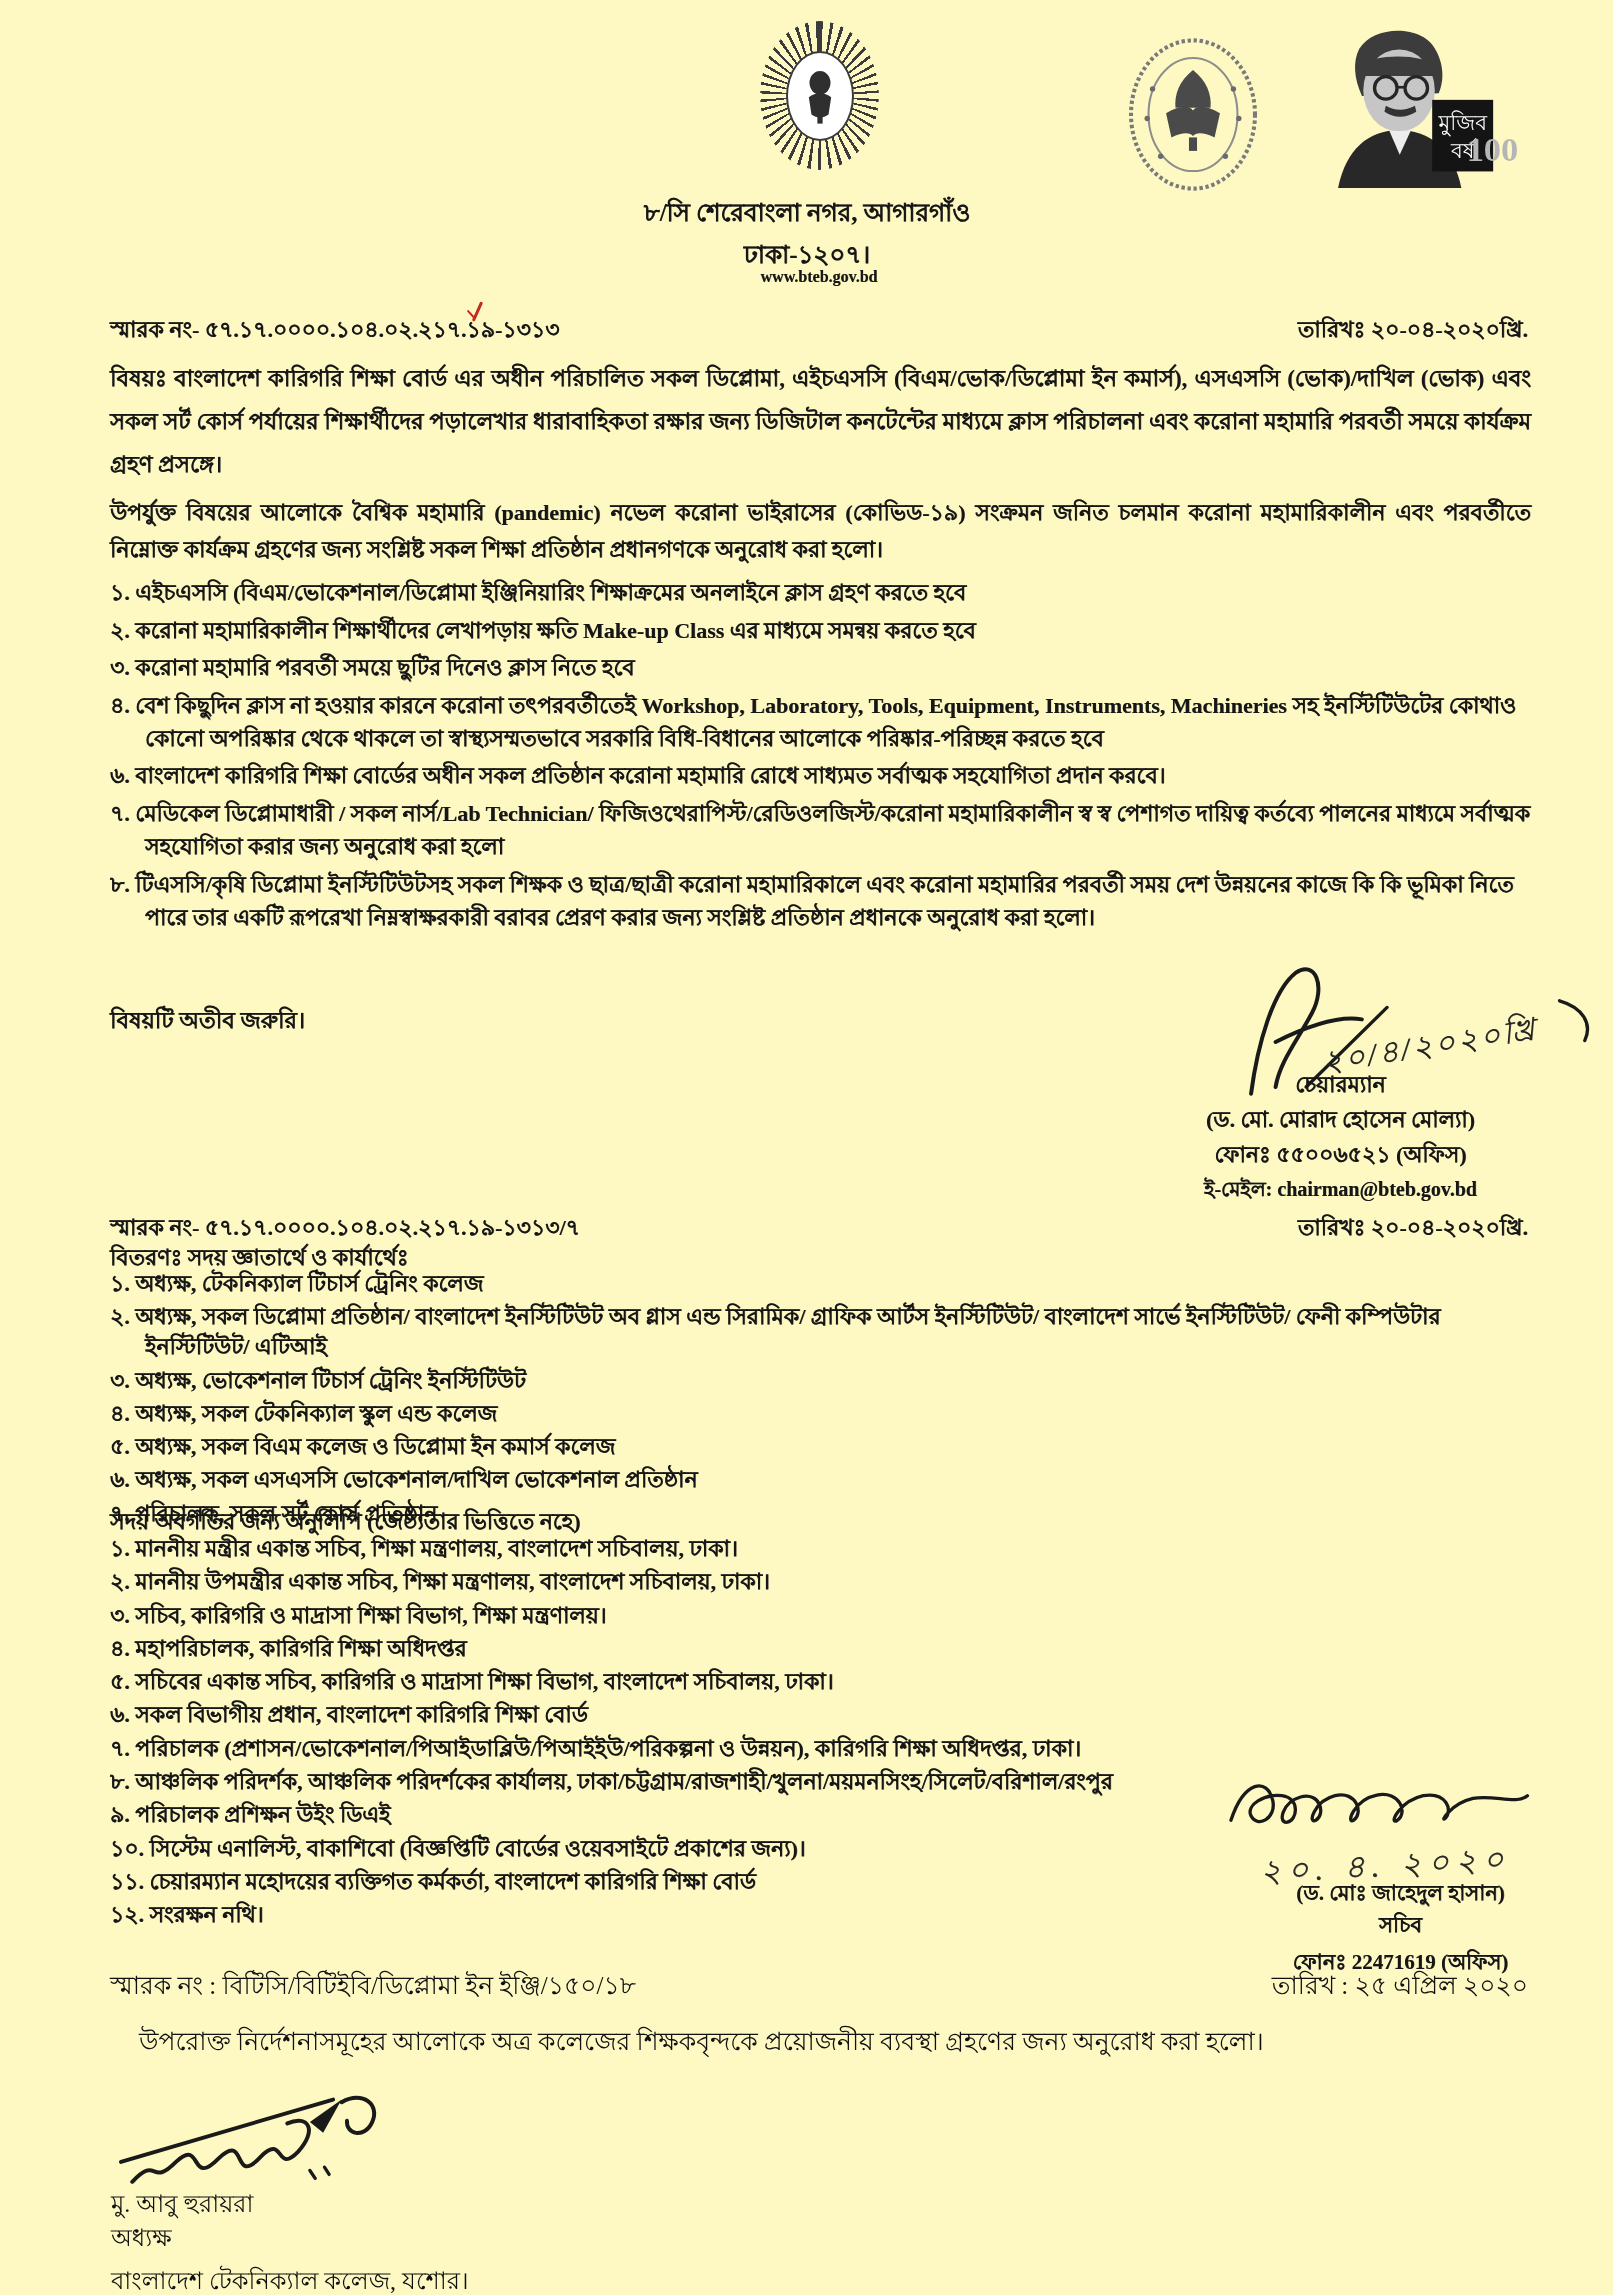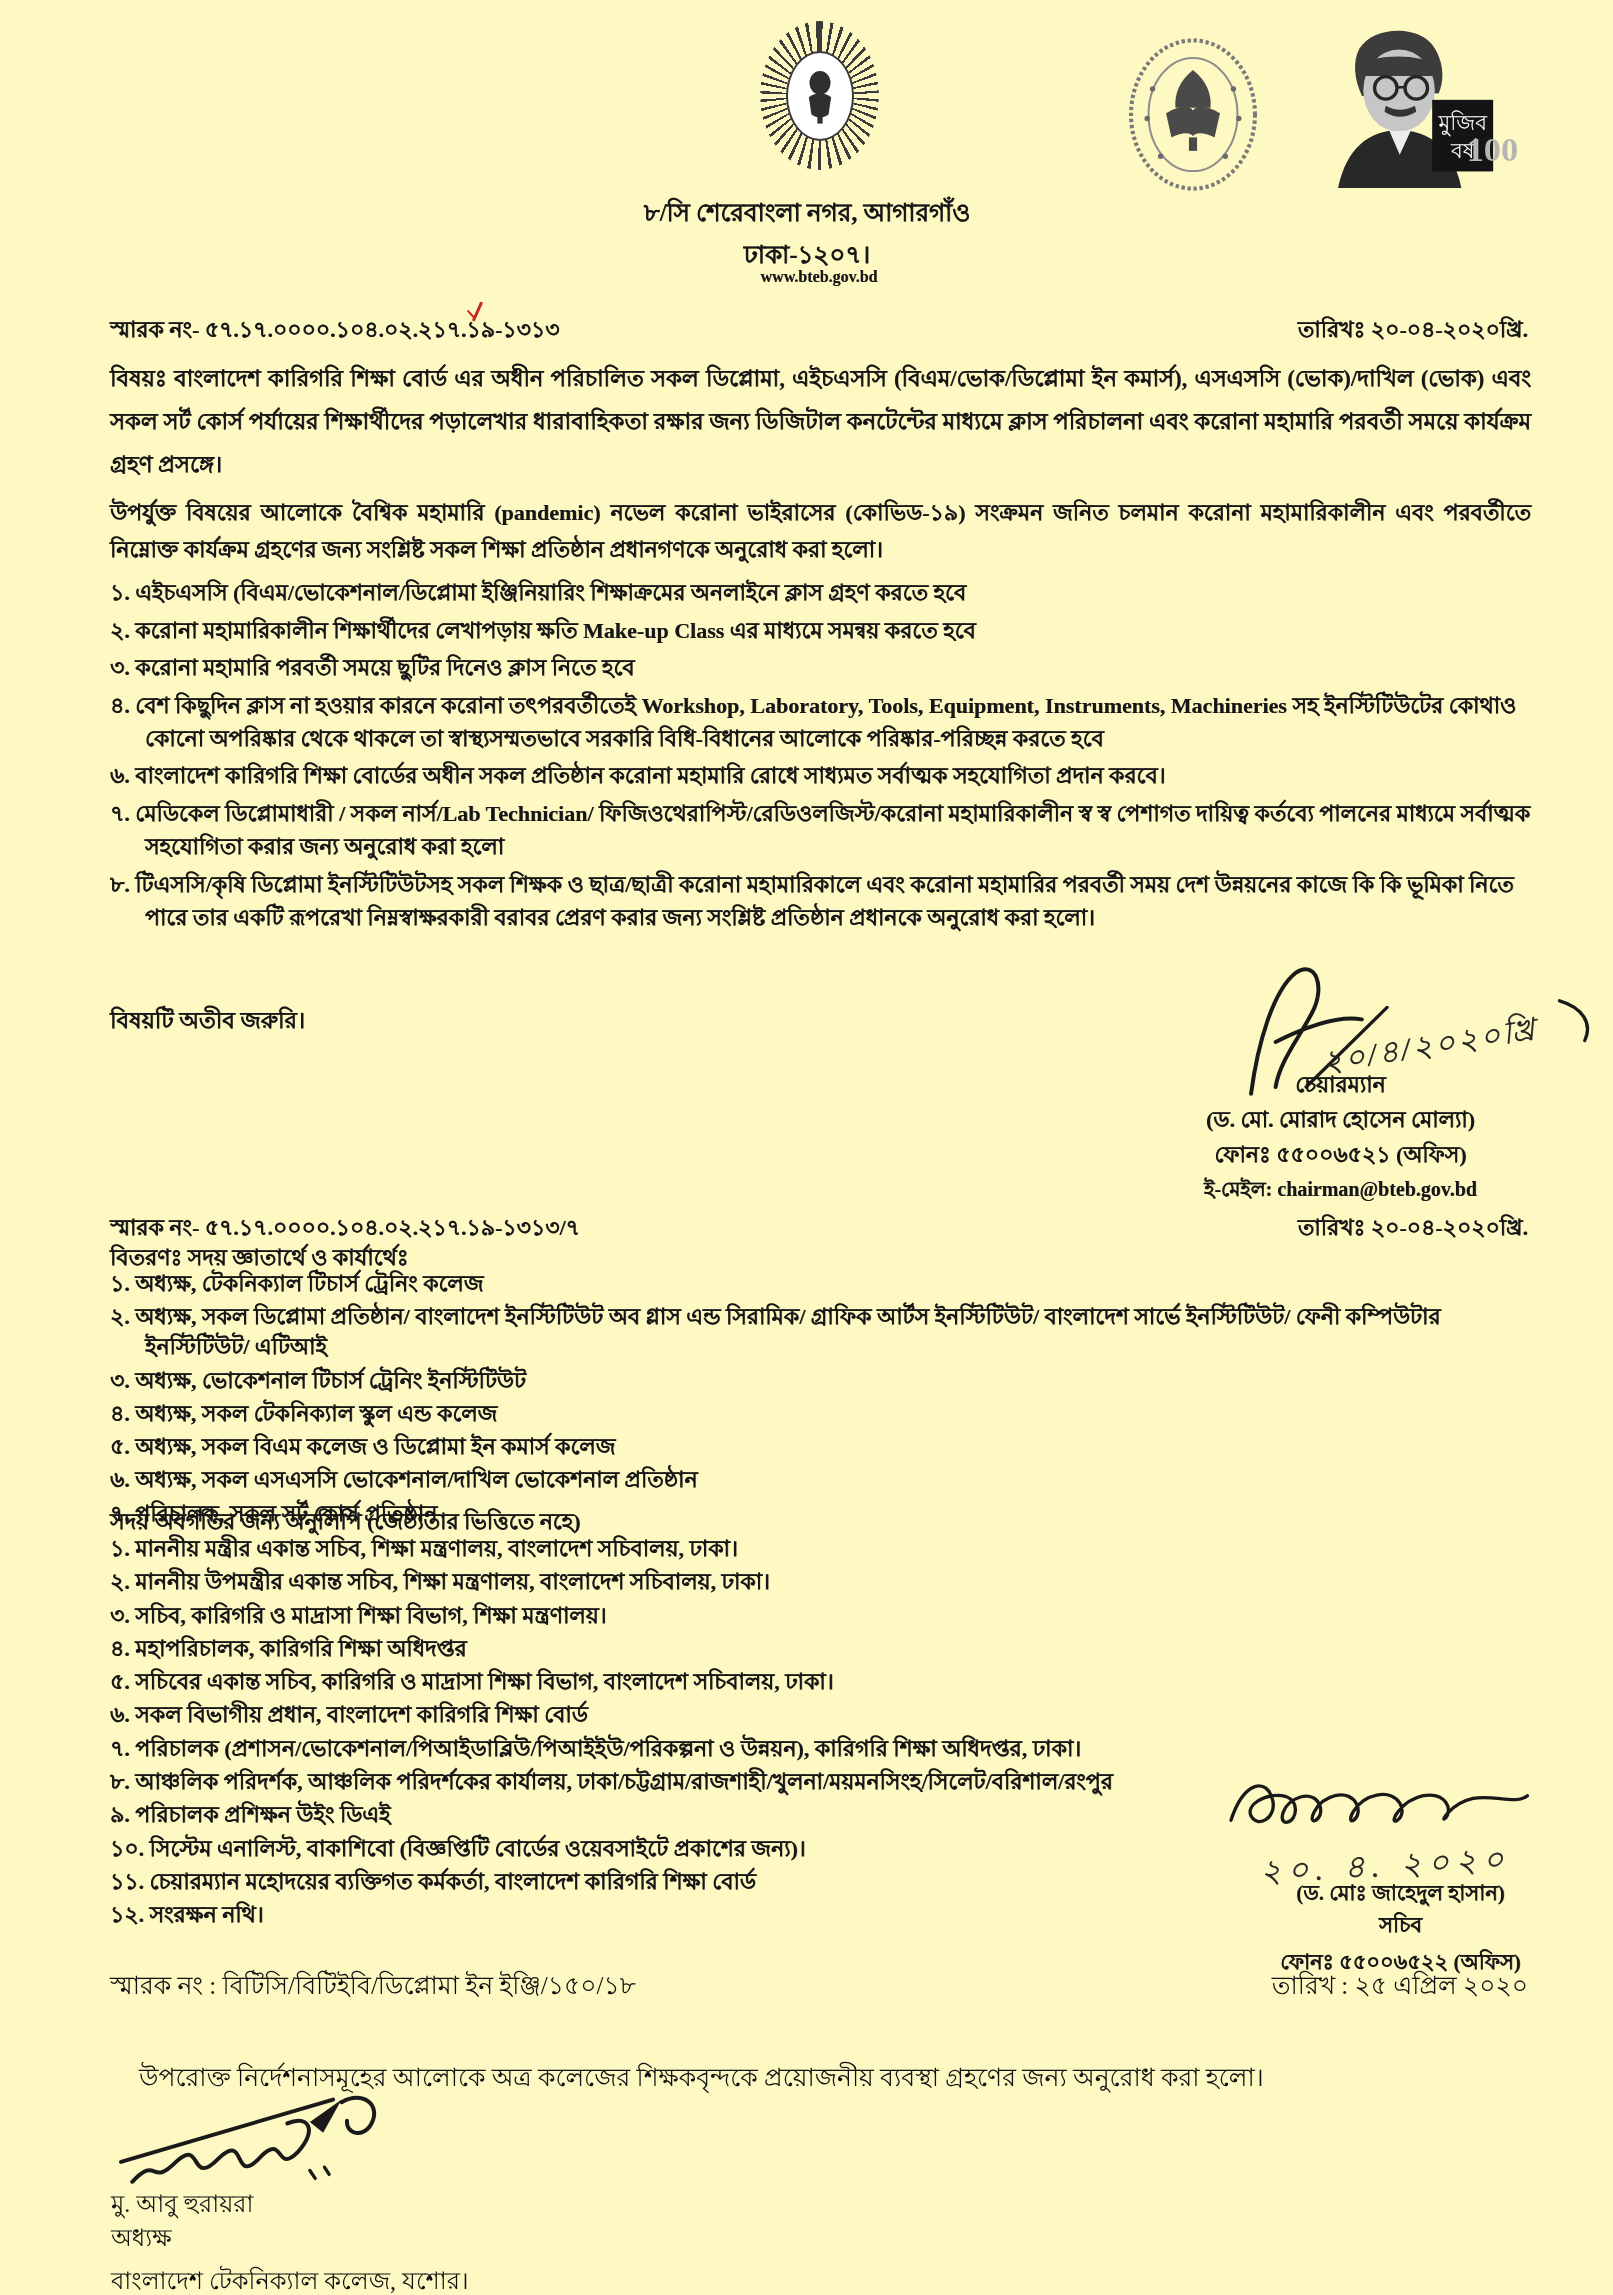--- a/index.html
+++ b/index.html
@@ -53,21 +53,21 @@
   .dist-list{top:1269px;left:110px;width:1440px;font-size:22px;}
   .dist-item{padding-left:35px;text-indent:-35px;line-height:30px;margin-bottom:3.3px;}
   .copies-head{top:1504px;left:110px;font-size:22px;}
   .copies-list{top:1534px;left:110px;width:1480px;font-size:22px;}
   
   .secretary-sig{left:1221px;top:1757px;width:325px;height:90px;}
   .secretary-date{left:1260px;top:1840px;font-size:32px;font-style:italic;font-weight:400;
     letter-spacing:6.6px;transform:rotate(-3deg);color:#2a2a2a;}
   .secretary-block{top:1877px;left:1188px;width:425px;text-align:center;font-size:21px;line-height:32px;}
   
-  .bottom-note{top:2023px;left:139px;width:1394px;font-size:25px;line-height:37px;margin-top:36px;}
+  .bottom-note{top:2023px;left:139px;width:1394px;font-size:25px;line-height:37px;}
   .principal-sig{left:111px;top:2081px;width:358px;height:116px;}
   .principal-block{top:2187px;left:111px;font-size:24px;line-height:34px;}
   svg .stroke{fill:none;stroke:#1a1a1a;stroke-linecap:round;stroke-linejoin:round;}
 </style>
 </head>
 <body>
 
 <div id="page">
 
   <div class="abs starburst">
@@ -183,21 +183,21 @@
     <div class="dist-item">১২. সংরক্ষন নথি।</div>
   </div>
 
   <svg class="abs secretary-sig" viewBox="0 0 490 135">
     <path class="stroke" stroke-width="5" d="M15,95 C35,35 70,30 78,65 C84,92 55,108 45,88 C38,72 65,55 92,58 C120,62 115,95 100,98 C85,100 92,68 120,60 C150,52 158,86 143,95 C130,102 140,66 172,58 C205,50 215,85 200,95 C188,102 200,64 235,57 C270,50 282,84 266,95 C252,104 268,66 305,58 C340,52 350,80 338,92 C330,100 345,70 380,62 C412,56 445,72 462,58"></path>
   </svg>
   <div class="abs secretary-date scan" style="font-weight:400;">২০. ৪. ২০২০</div>
   <div class="abs secretary-block scan">
     <div>(ড. মোঃ জাহেদুল হাসান)</div>
     <div>সচিব</div>
-    <div style="margin-top:5.3px;">ফোনঃ ৫৫০০৬৫২২ (অফিস)</div>
+    <div style="margin-top:5.3px;">ফোনঃ 22471619 (অফিস)</div>
   </div>
 
   <div class="abs row memo-row memo3 clean">
     <span>স্মারক নং : বিটিসি/বিটিইবি/ডিপ্লোমা ইন ইঞ্জি/১৫০/১৮</span>
     <span>তারিখ : ২৫ এপ্রিল ২০২০</span>
   </div>
 
   <div class="abs bottom-note clean">উপরোক্ত নির্দেশনাসমূহের আলোকে অত্র কলেজের শিক্ষকবৃন্দকে প্রয়োজনীয় ব্যবস্থা গ্রহণের জন্য অনুরোধ করা হলো।</div>
 
   <svg class="abs principal-sig" viewBox="0 0 540 175">

